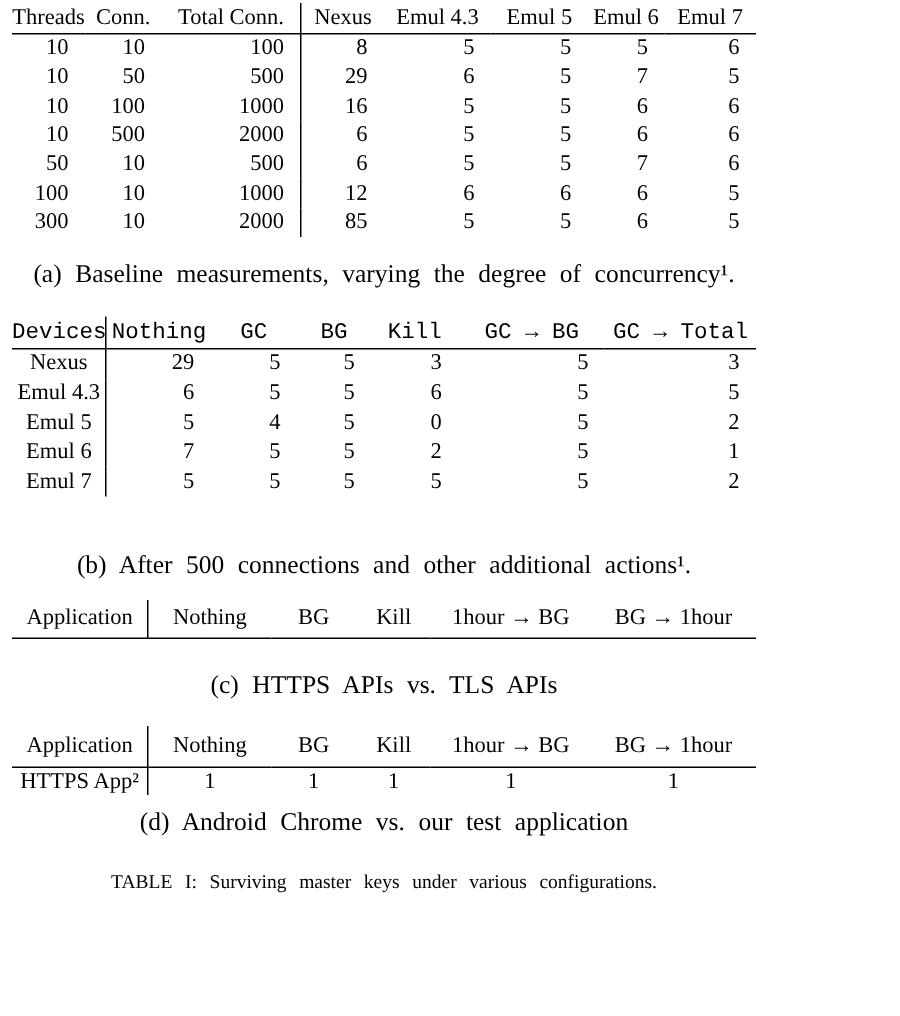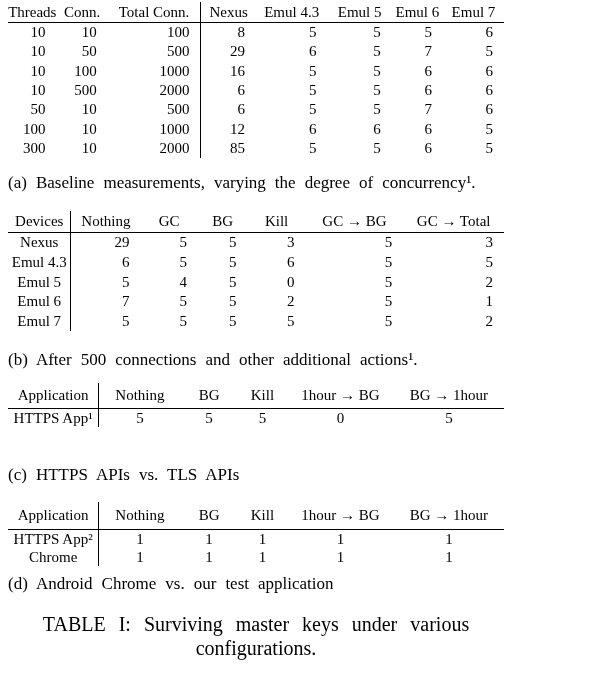--- a/index.html
+++ b/index.html
@@ -27,39 +27,39 @@
   }
   .t thead th {
     font-weight: normal;
     text-align: center;
     border-bottom: 1.2px solid #000;
   }
   .t .divcol { border-right: 1.2px solid #000; }
   .t td.al-right  { text-align: right;  padding-right: 11px; }
   .t td.al-center { text-align: center; }
   .ta thead th { height: 20px; }  .ta tbody td { height: 19.3px; }
-  .tb thead th { height: 21px; }  .tb tbody td { height: 19.6px; }
+  .tb thead th { height: 21px; font-family: Liberation Mono, monospace; }  .tb tbody td { height: 19.6px; }
   .tc thead th { height: 25px; }  .tc tbody td { height: 18px; }
   .tdd thead th { height: 27px; } .tdd tbody td { height: 18px; }
   .cap {
-    text-align: left;
+    text-align: center;
     font-size: 17px;
     line-height: 21px;
     word-spacing: 0.28em;
   }
   #cap-a { margin-top: 14px; }
   #tbl-b { margin-top: 18px; }
-  #cap-b { margin-top: 18px; }
+  #cap-b { margin-top: 35px; }
   #tbl-c { margin-top: 13px; }
-  #cap-c { margin-top: 37px; }
+  #cap-c { margin-top: 20px; }
   #tbl-d { margin-top: 17px; }
   #cap-d { margin-top: 7px; }
   .maincap {
     margin-top: 18px;
-    font-size: 20px;
+    font-size: 13px;
     line-height: 24px;
     text-align: center;
     word-spacing: 0.40em;
   }
 </style>
 </head>
 <body>
 
 <div id="page">
 
@@ -245,28 +245,20 @@
         <tr>
           <th class="divcol">Application</th>
           <th>Nothing</th>
           <th>BG</th>
           <th>Kill</th>
           <th>1hour → BG</th>
           <th>BG → 1hour</th>
         </tr>
       </thead>
       <tbody>
-        <tr>
-          <td class="al-center divcol">HTTPS App¹</td>
-          <td class="al-center">5</td>
-          <td class="al-center">5</td>
-          <td class="al-center">5</td>
-          <td class="al-center">0</td>
-          <td class="al-center">5</td>
-        </tr>
       </tbody>
     </table>
   <div id="cap-c" class="cap">(c) HTTPS APIs vs. TLS APIs</div>
 
   <table id="tbl-d" class="t tdd">
       <colgroup>
         <col style="width: 18.3%;">
         <col style="width: 16.5%;">
         <col style="width: 11.5%;">
         <col style="width: 10%;">
@@ -285,27 +277,19 @@
       </thead>
       <tbody>
         <tr>
           <td class="al-center divcol">HTTPS App²</td>
           <td class="al-center">1</td>
           <td class="al-center">1</td>
           <td class="al-center">1</td>
           <td class="al-center">1</td>
           <td class="al-center">1</td>
         </tr>
-        <tr>
-          <td class="al-center divcol">Chrome</td>
-          <td class="al-center">1</td>
-          <td class="al-center">1</td>
-          <td class="al-center">1</td>
-          <td class="al-center">1</td>
-          <td class="al-center">1</td>
-        </tr>
       </tbody>
     </table>
   <div id="cap-d" class="cap">(d) Android Chrome vs. our test application</div>
 
   <div class="maincap">TABLE I: Surviving master keys under various configurations.</div>
 
 </div>
 
 </body></html>

